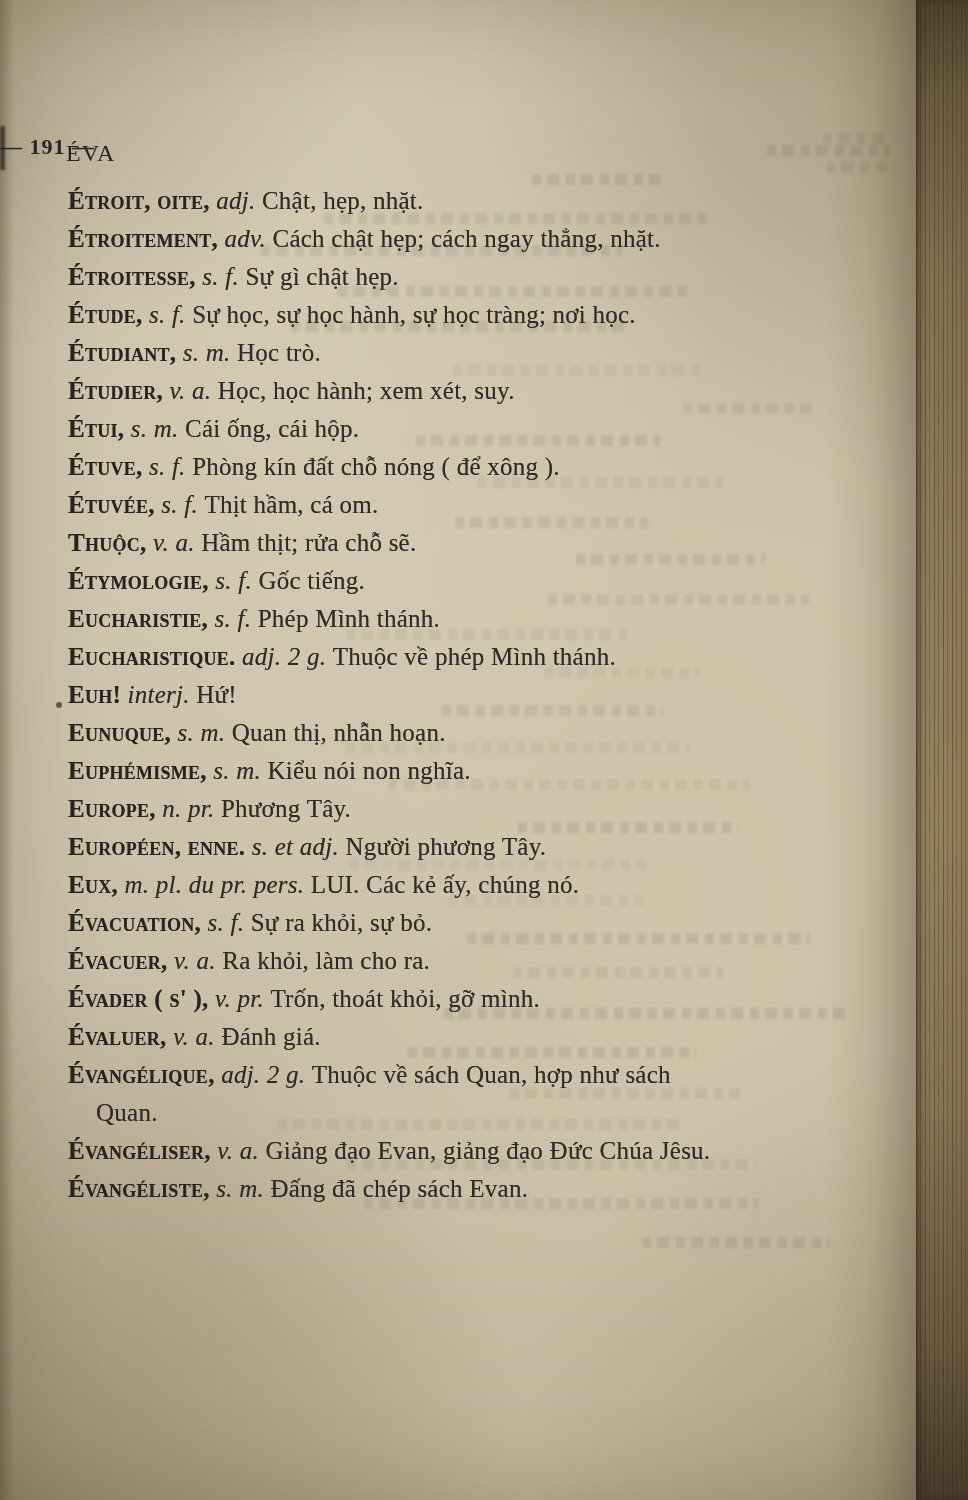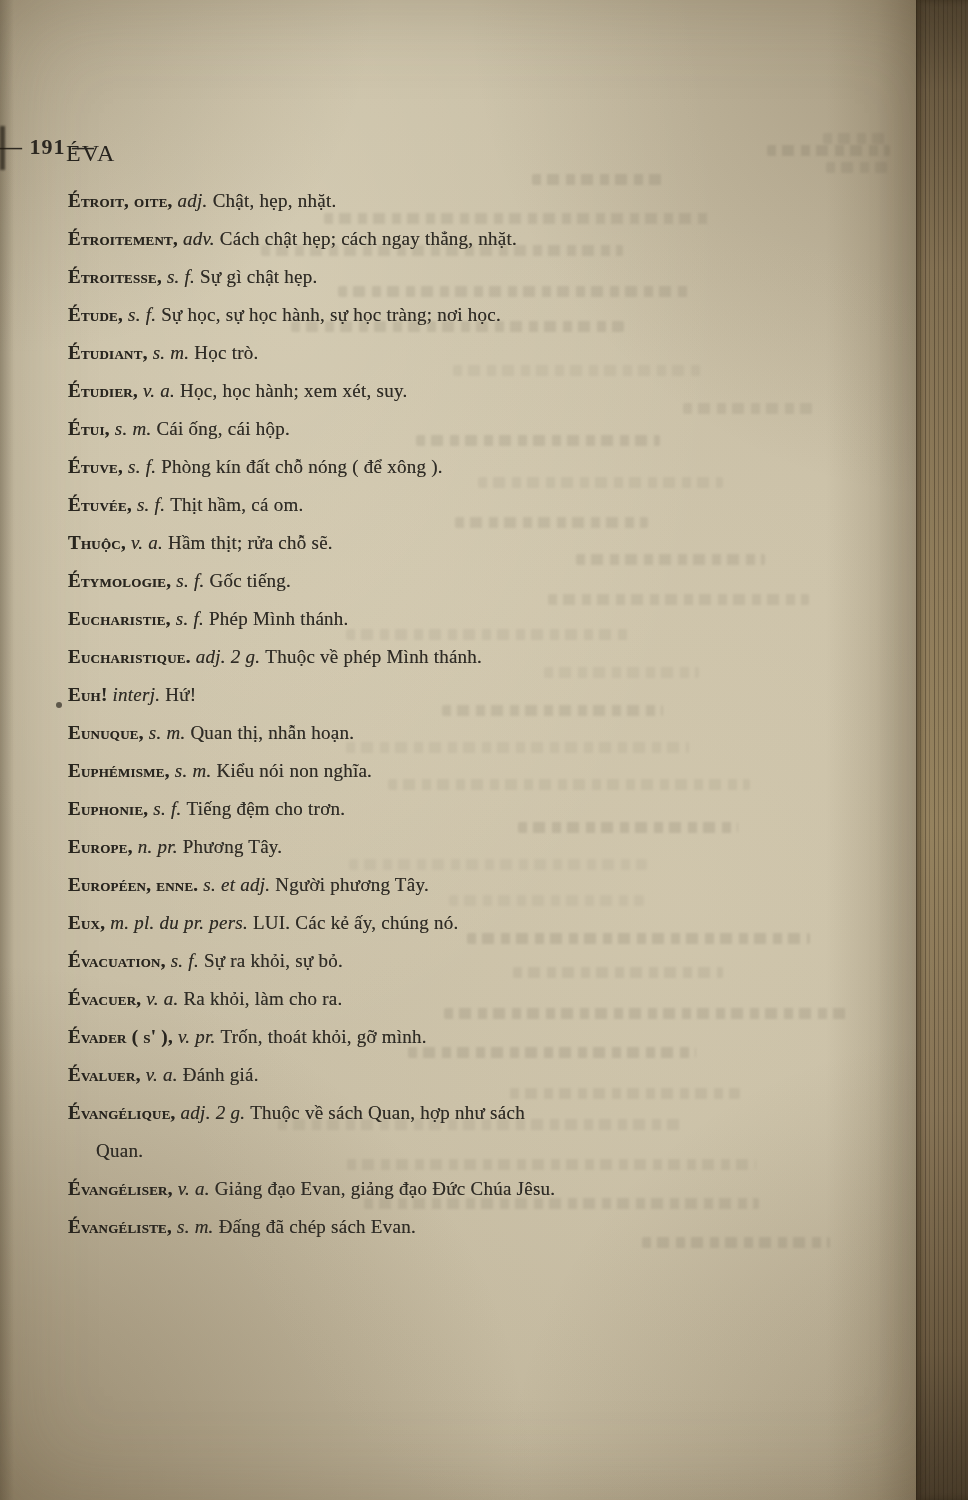--- a/index.html
+++ b/index.html
@@ -48,21 +48,21 @@
 
   
   .entries {
     position: absolute;
     top: 182px;
     left: 68px;
     width: 722px;
     z-index: 3;
   }
   .entry {
-    font-size: 19px;
+    font-size: 25px;
     line-height: 38px;
     padding-left: 28px;
     text-indent: -28px;
     letter-spacing: 0.25px;
     text-shadow: 0 0 0.5px rgba(44,38,30,0.55);
   }
   .entry .head {
     font-variant: small-caps;
     font-weight: 700;
     color: #28251f;
@@ -210,21 +210,20 @@
       <div class="entry"><span class="head">Étui, </span><span class="gram">s. m. </span><span class="def">Cái ống, cái hộp.</span></div>
       <div class="entry"><span class="head">Étuve, </span><span class="gram">s. f. </span><span class="def">Phòng kín đất chỗ nóng ( để xông ).</span></div>
       <div class="entry"><span class="head">Étuvée, </span><span class="gram">s. f. </span><span class="def">Thịt hầm, cá om.</span></div>
       <div class="entry"><span class="head">Thuộc, </span><span class="gram">v. a. </span><span class="def">Hầm thịt; rửa chỗ sẽ.</span></div>
       <div class="entry"><span class="head">Étymologie, </span><span class="gram">s. f. </span><span class="def">Gốc tiếng.</span></div>
       <div class="entry"><span class="head">Eucharistie, </span><span class="gram">s. f. </span><span class="def">Phép Mình thánh.</span></div>
       <div class="entry"><span class="head">Eucharistique. </span><span class="gram">adj. 2 g. </span><span class="def">Thuộc về phép Mình thánh.</span></div>
       <div class="entry"><span class="head">Euh! </span><span class="gram">interj. </span><span class="def">Hứ!</span></div>
       <div class="entry"><span class="head">Eunuque, </span><span class="gram">s. m. </span><span class="def">Quan thị, nhẫn hoạn.</span></div>
       <div class="entry"><span class="head">Euphémisme, </span><span class="gram">s. m. </span><span class="def">Kiểu nói non nghĩa.</span></div>
-      <div class="entry"><span class="head">Euphonie, </span><span class="gram">s. f. </span><span class="def">Tiếng đệm cho trơn.</span></div>
       <div class="entry"><span class="head">Europe, </span><span class="gram">n. pr. </span><span class="def">Phương Tây.</span></div>
       <div class="entry"><span class="head">Européen, enne. </span><span class="gram">s. et adj. </span><span class="def">Người phương Tây.</span></div>
       <div class="entry"><span class="head">Eux, </span><span class="gram">m. pl. du pr. pers. </span><span class="def">LUI. Các kẻ ấy, chúng nó.</span></div>
       <div class="entry"><span class="head">Évacuation, </span><span class="gram">s. f. </span><span class="def">Sự ra khỏi, sự bỏ.</span></div>
       <div class="entry"><span class="head">Évacuer, </span><span class="gram">v. a. </span><span class="def">Ra khỏi, làm cho ra.</span></div>
       <div class="entry"><span class="head">Évader ( s' ), </span><span class="gram">v. pr. </span><span class="def">Trốn, thoát khỏi, gỡ mình.</span></div>
       <div class="entry"><span class="head">Évaluer, </span><span class="gram">v. a. </span><span class="def">Đánh giá.</span></div>
       <div class="entry"><span class="head">Évangélique, </span><span class="gram">adj. 2 g. </span><span class="def">Thuộc về sách Quan, hợp như sách</span><br><span class="def">Quan.</span></div>
       <div class="entry"><span class="head">Évangéliser, </span><span class="gram">v. a. </span><span class="def">Giảng đạo Evan, giảng đạo Đức Chúa Jêsu.</span></div>
       <div class="entry"><span class="head">Évangéliste, </span><span class="gram">s. m. </span><span class="def">Đấng đã chép sách Evan.</span></div>

